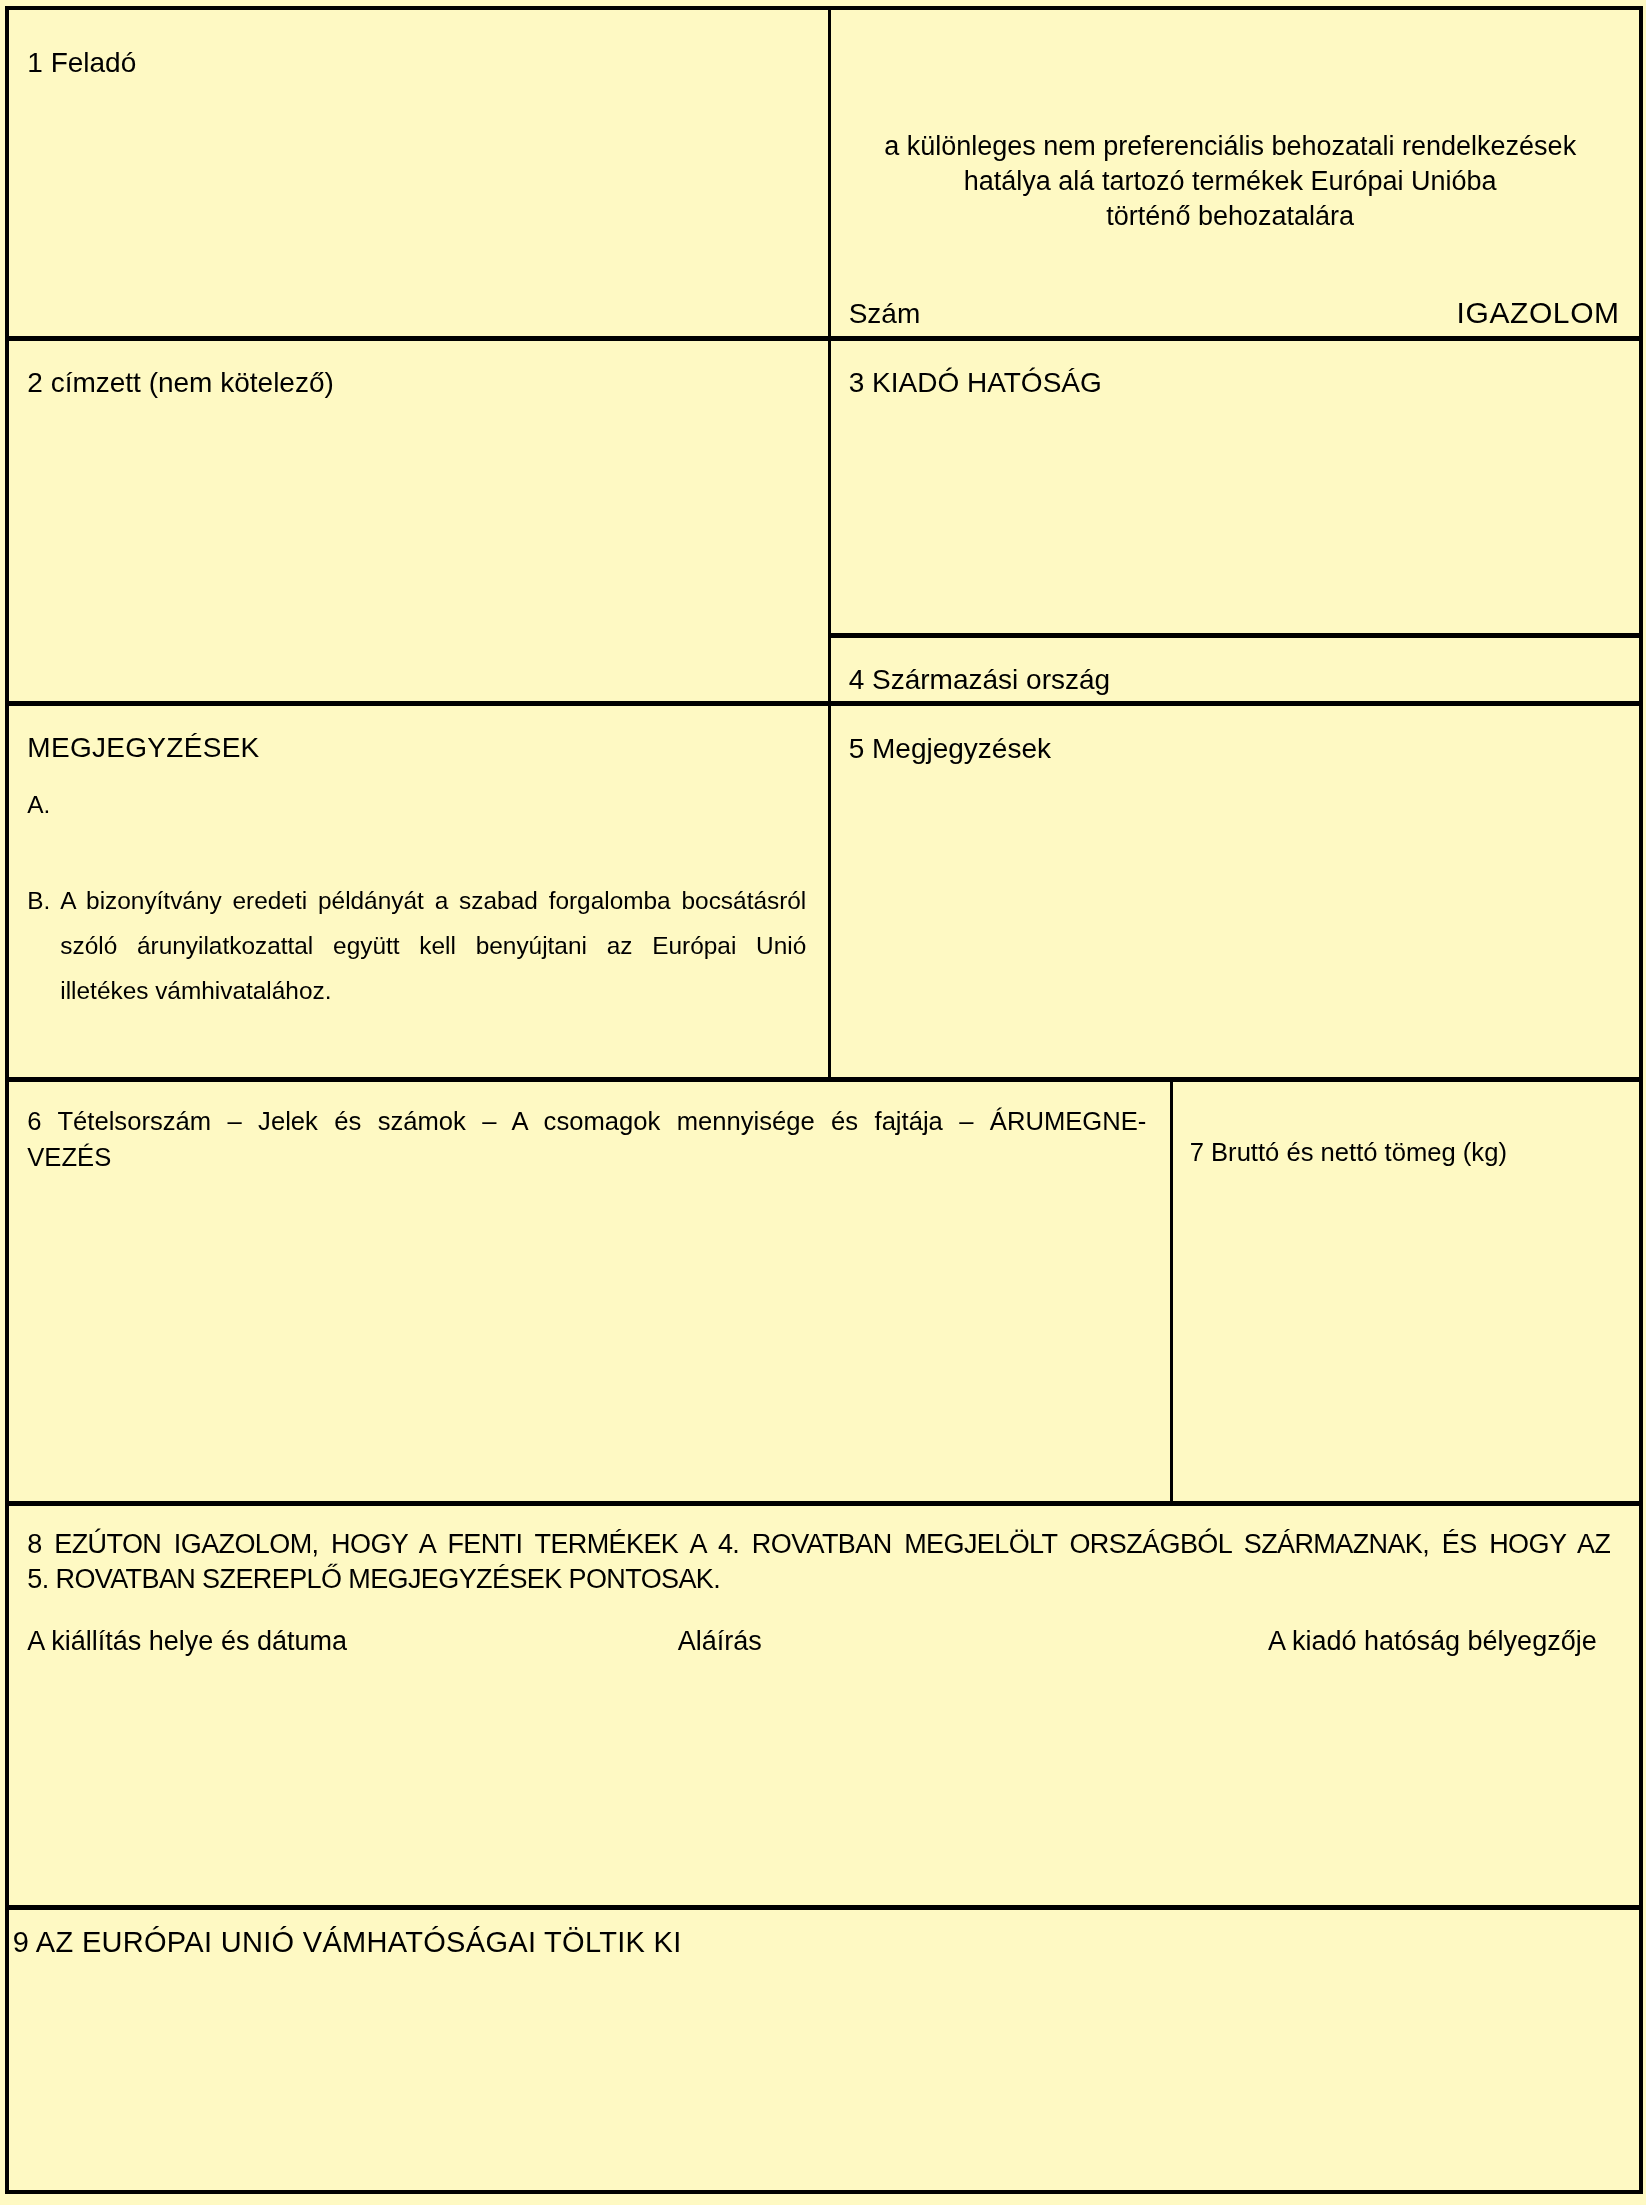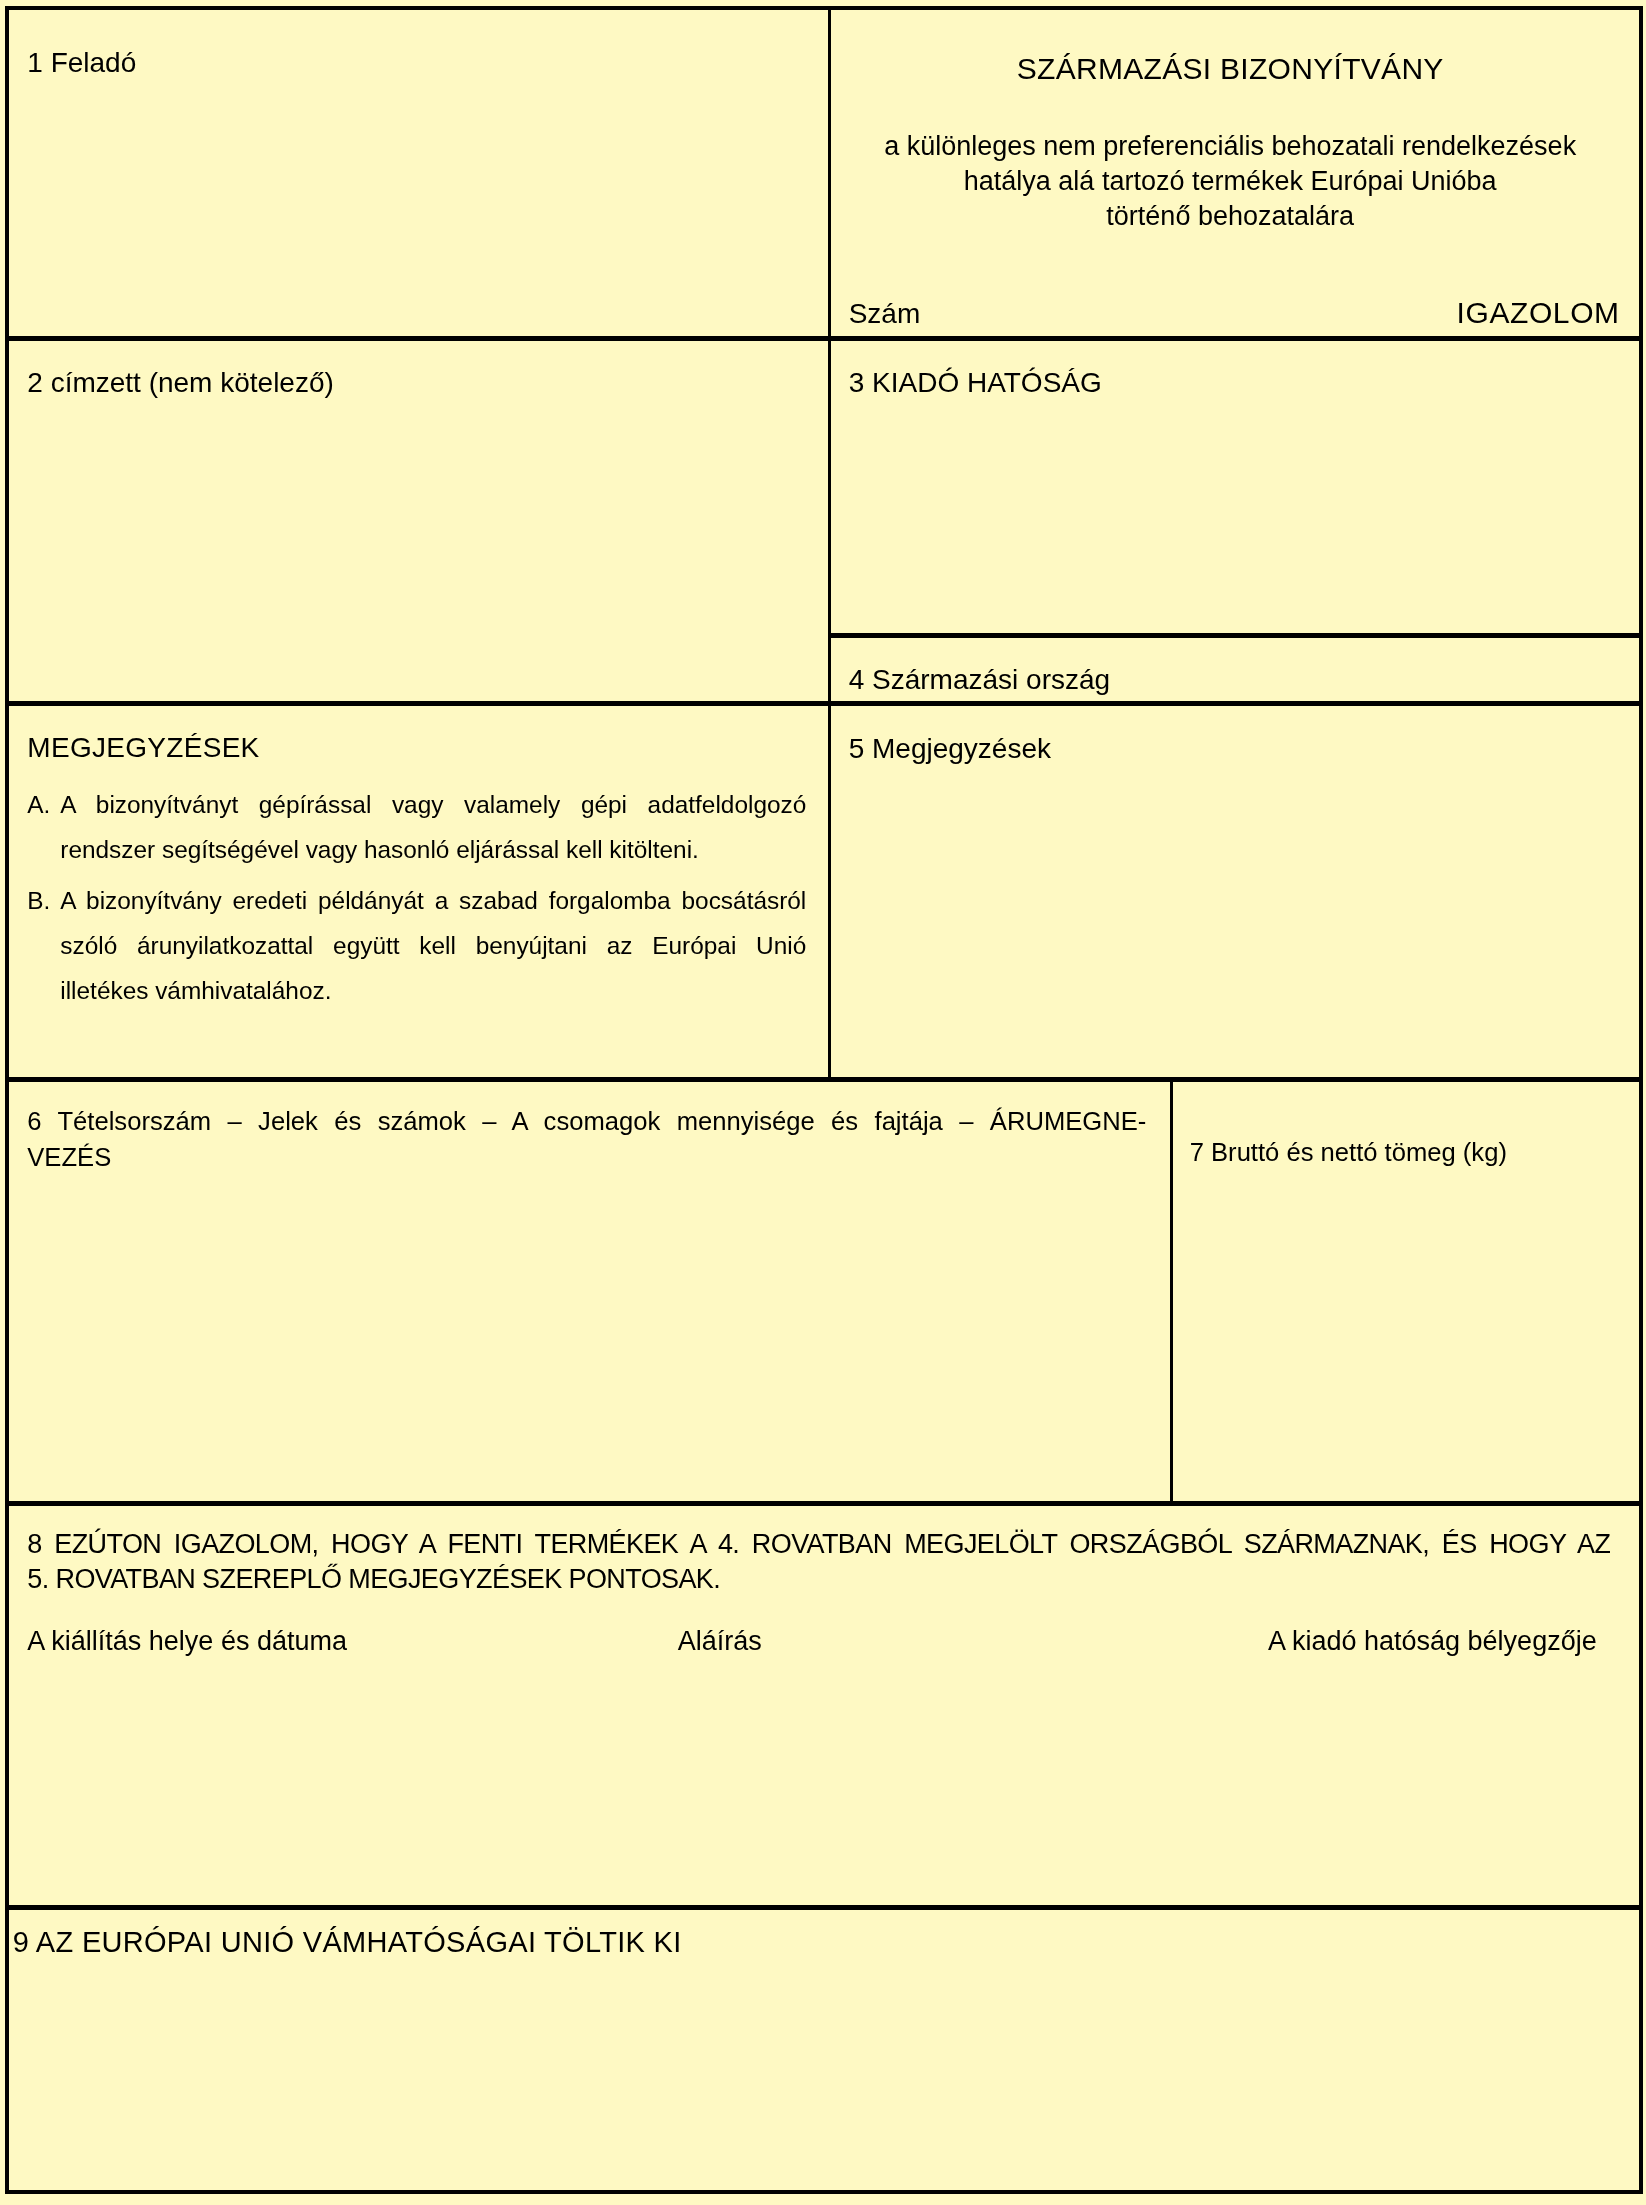--- a/index.html
+++ b/index.html
@@ -88,40 +88,38 @@
     <div class="hline" id="hline2"></div>
     <div class="hline" id="hline3"></div>
     <div class="hline" id="hline4"></div>
     <div class="hline" id="hline5"></div>
     <div class="hline" id="hline6"></div>
     <div class="vline" id="vline-main"></div>
     <div class="vline" id="vline-67"></div>
 
     <div class="abs lbl" id="box1-label">1 Feladó</div>
 
-    <div class="abs title-col doc-title">SZÁRMAZÁSI BIZONYÍTVÁNY</div>
     <div class="abs title-col doc-subtitle">
       <div>a különleges nem preferenciális behozatali rendelkezések</div>
       <div>hatálya alá tartozó termékek Európai Unióba</div>
       <div>történő behozatalára</div>
     </div>
     <div class="abs num-orig-row">
       <span class="num-label">Szám</span>
       <span class="orig-label">IGAZOLOM</span>
     </div>
 
     <div class="abs lbl" id="box2-label">2 címzett (nem kötelező)</div>
     <div class="abs lbl" id="box3-label">3 KIADÓ HATÓSÁG</div>
     <div class="abs lbl" id="box4-label">4 Származási ország</div>
     <div class="abs lbl" id="box5-label">5 Megjegyzések</div>
 
     <div class="abs notes-heading">MEGJEGYZÉSEK</div>
     <div class="abs note" id="note-a">
       <span class="marker">A.</span>
-      <span>A bizonyítványt gépírással vagy valamely gépi adatfeldolgozó rendszer segítségével vagy hasonló eljárással kell kitölteni.</span>
     </div>
     <div class="abs note" id="note-b">
       <span class="marker">B.</span>
       <span>A bizonyítvány eredeti példányát a szabad forgalomba bocsátásról szóló árunyilatkozattal együtt kell benyújtani az Európai Unió illetékes vámhivatalához.</span>
     </div>
 
     <div class="abs box6-label">
       <div class="fj-line">6 Tételsorszám – Jelek és számok – A csomagok mennyisége és fajtája – ÁRUMEGNE-</div>
       <div>VEZÉS</div>
     </div>

